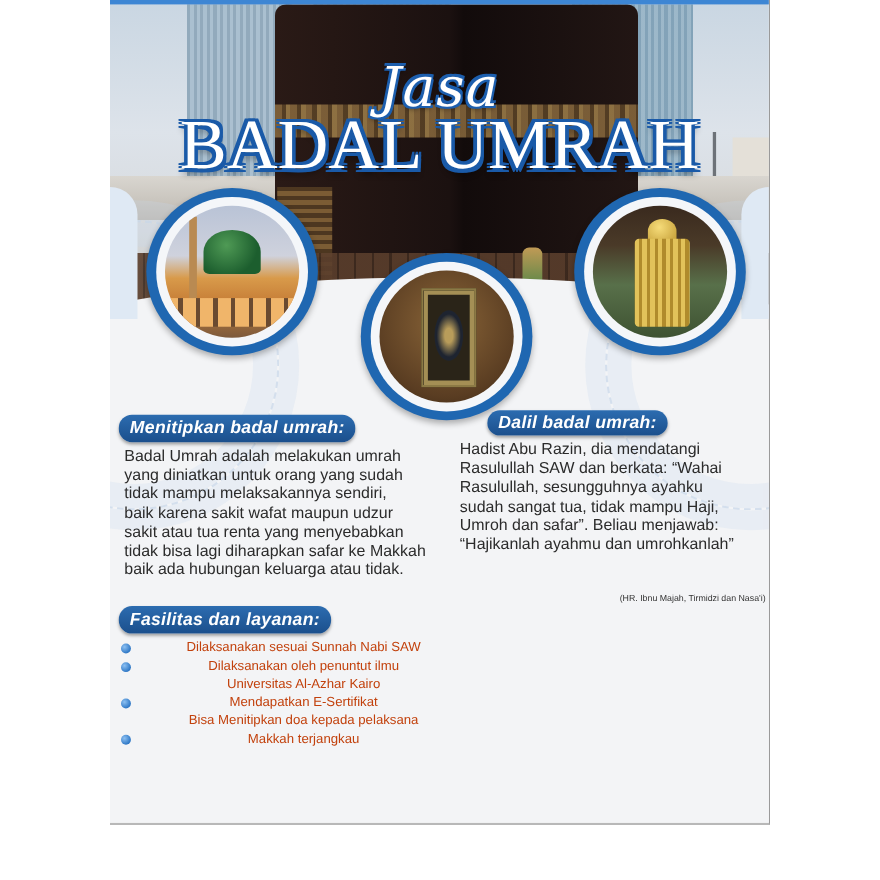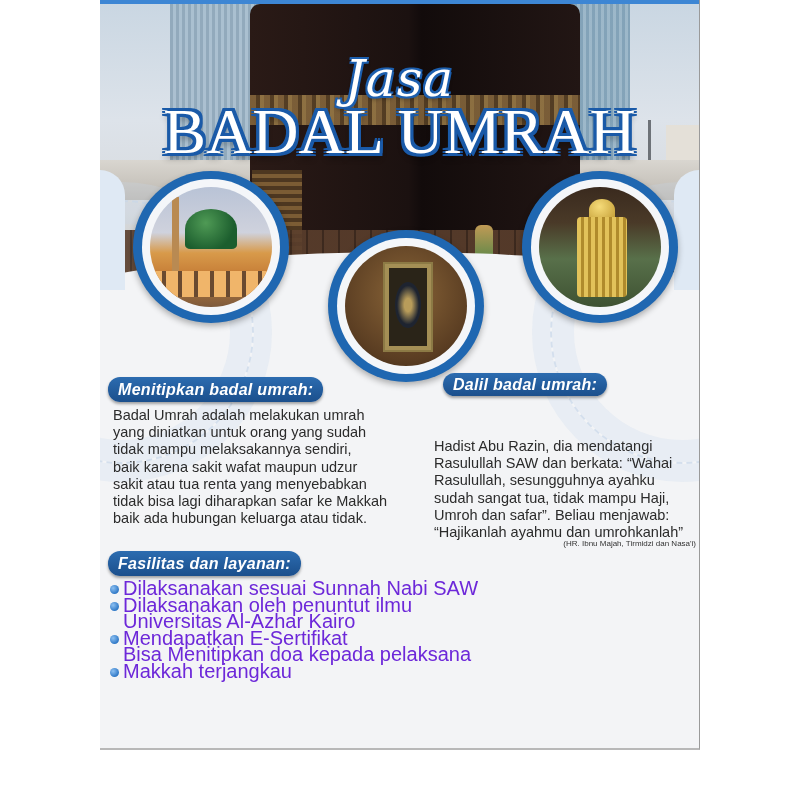--- a/index.html
+++ b/index.html
@@ -63,25 +63,25 @@
   
   .badge { position:absolute; z-index:5; height:25px; line-height:25px; padding:0 10px; border-radius:12px;
            background:linear-gradient(180deg,#2c6cb0,#1b4f8c); color:#ffffff; font-weight:bold; font-style:italic; font-size:16px;
            box-shadow:0 2px 3px rgba(0,0,0,.35); white-space:nowrap; letter-spacing:.3px; }
   .b1 { left:8px; top:377px; }
   .b2 { left:330px; top:373px; height:23px; line-height:23px;margin-left:13px; }
   .b3 { left:8px; top:551px; }
 
   .para { position:absolute; z-index:5; color:#2b2b2b; font-size:14.5px; line-height:17.2px; }
   .p1 { left:13px; top:407px; width:300px; }
-  .p2 { left:334px; top:401px; width:270px;margin-top:37px; }
+  .p2 { left:318px; top:401px; width:270px; }
   .p2 .line, .p1 .line { display:block; white-space:nowrap; }
   .cite { position:absolute; z-index:5; right:3px; top:491px; font-size:8px; color:#333;margin-top:48px; }
 
-  .facil { position:absolute; z-index:5; left:9px; top:580px; width:320px; color:#6d28d9; font-size:20px; line-height:16.5px; }
+  .facil { position:absolute; z-index:5; left:9px; top:580px; width:320px; color:#c2410c; font-size:12px; line-height:16.5px;text-align:center; }
   .facil .row { position:relative; padding-left:14px; white-space:nowrap; }
   .facil .dot { position:absolute; left:1px; top:5px; width:9px; height:9px; border-radius:50%; background:radial-gradient(circle at 35% 35%,#8cc0f2,#2f78c6 70%); }
 </style>
 </head>
 <body>
 
 <div class="poster">
   <div class="topstrip"></div>
 
   <div class="hero">

